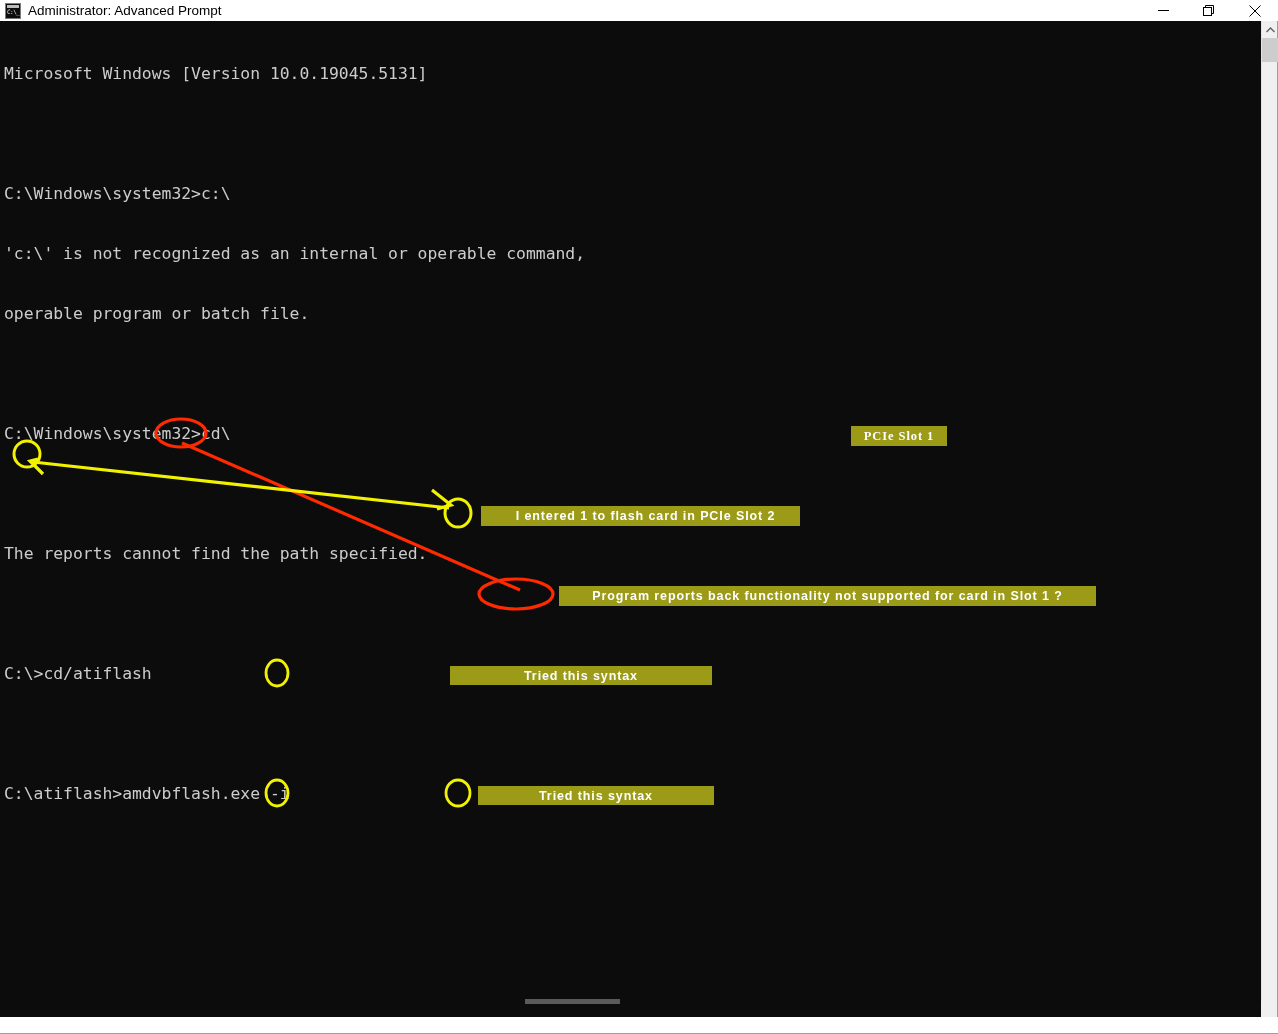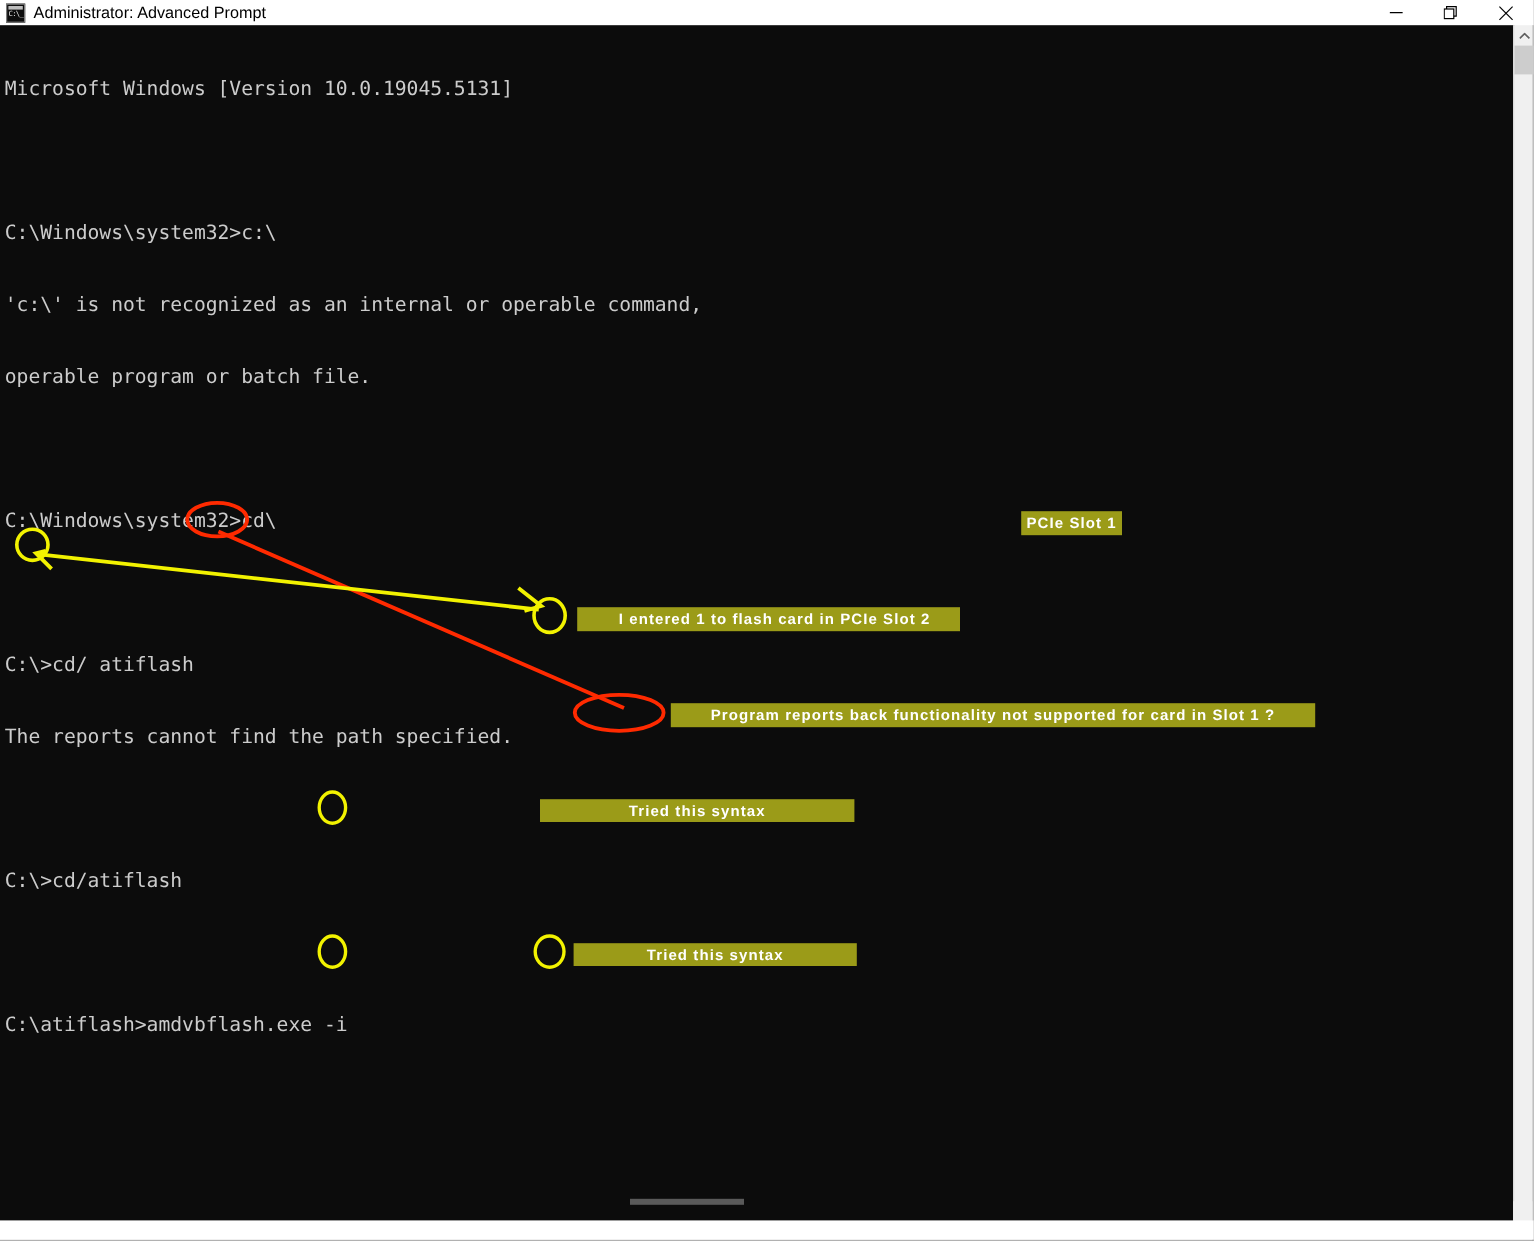--- a/index.html
+++ b/index.html
@@ -207,21 +207,20 @@
   <div class="console">
     <div class="term">
       <div>Microsoft Windows [Version 10.0.19045.5131]</div>
       <div></div>
       <div>C:\Windows\system32&gt;c:\</div>
       <div>'c:\' is not recognized as an internal or operable command,</div>
       <div>operable program or batch file.</div>
       <div></div>
       <div>C:\Windows\system32&gt;cd\</div>
       <div></div>
-      <div>C:\&gt;cd/ atiflash</div>
       <div>The reports cannot find the path specified.</div>
       <div></div>
       <div>C:\&gt;cd/atiflash</div>
       <div></div>
       <div>C:\atiflash&gt;amdvbflash.exe -i</div>
       
       
       
       
       
@@ -286,21 +285,21 @@
     <ellipse cx="27" cy="454" rx="13" ry="13" fill="none" stroke="#f2f200" stroke-width="3"></ellipse>
 
     <ellipse cx="458" cy="513" rx="13" ry="14" fill="none" stroke="#f2f200" stroke-width="3"></ellipse>
 
     <ellipse cx="277" cy="673" rx="11" ry="13" fill="none" stroke="#f2f200" stroke-width="2.8"></ellipse>
 
     <ellipse cx="277" cy="793" rx="11" ry="13" fill="none" stroke="#f2f200" stroke-width="2.8"></ellipse>
     <ellipse cx="458" cy="793" rx="12" ry="13" fill="none" stroke="#f2f200" stroke-width="2.8"></ellipse>
   </svg>
 
-  <div class="tag" style="left:851px; top:426px; width:84px; height:20px;">PCIe Slot 1</div>
+  <div class="tag" style="left:851px; top:426px; width:96px; height:20px;font-family:Liberation Serif, serif;">PCIe Slot 1</div>
 
 
   <div class="tag" style="left:481px; top:506px; width:319px; height:20px;padding-left:10px;">I entered 1 to flash card in PCIe Slot 2</div>
 
   <div class="tag" style="left:559px; top:586px; width:537px; height:20px;">Program reports back functionality not supported for card in Slot 1 ?</div>
 
   <div class="tag" style="left:450px; top:666px; width:262px; height:19px;">Tried this syntax</div>
 
   <div class="tag" style="left:478px; top:786px; width:236px; height:19px;">Tried this syntax</div>
 

